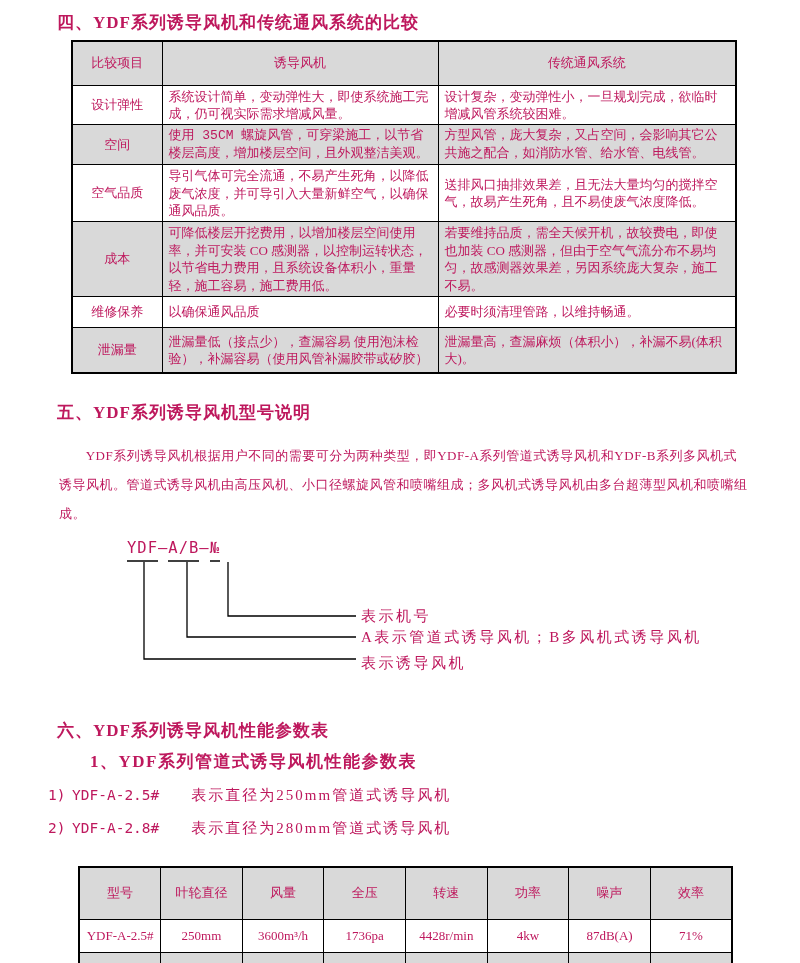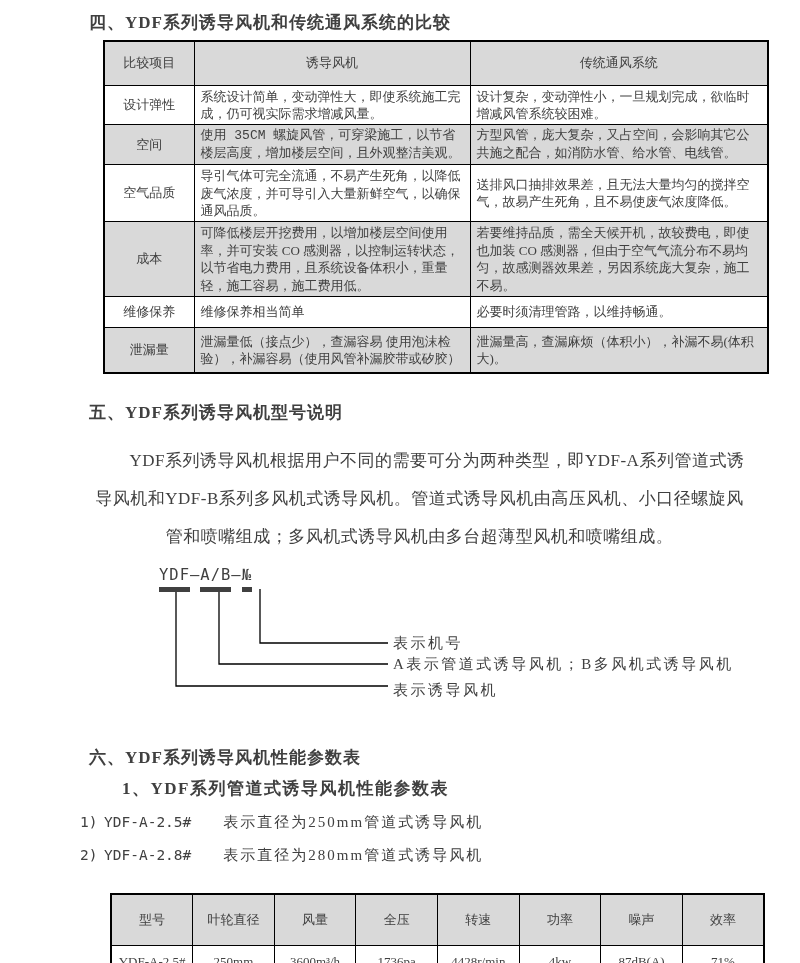--- a/index.html
+++ b/index.html
@@ -2,24 +2,23 @@
 <html><head>
 <meta charset="utf-8">
 <style>
   * { margin: 0; padding: 0; box-sizing: border-box; }
   html, body { background: #ffffff; }
   .page {
     position: relative;
     width: 800px;
     height: 963px;
     background: #ffffff;
-    color: #404040;
+    color: #be185d;
     font-family: "Liberation Serif", "DejaVu Serif", serif;
     overflow: hidden;
-    padding-left: 32px;
   }
   .sec-title {
     font-size: 17px;
     font-weight: bold;
     letter-spacing: 1px;
     margin-left: 57px;
   }
   .t4 { padding-top: 11px; }
   .t5 { margin-top: 27px; }
   .t6 { margin-top: 32px; }
@@ -44,40 +43,39 @@
   tr.rh0 { height: 34px; }
   tr.rh1 { height: 35px; font-family: Liberation Mono, monospace; }
   tr.rh2 { height: 49px; }
   tr.rh3 { height: 63px; }
   tr.rh4 { height: 31px; }
   tr.rh5 { height: 46px; }
 
   
   .para {
     margin: 18px 52px 0 59px;
-    font-size: 17px;
+    font-size: 13px;
     line-height: 2.22;
     text-indent: 2.05em;
     letter-spacing: 0.5px;
-    text-align: center;
   }
   .diagram {
     position: relative;
     height: 148px;
     margin-top: 10px;
   }
   .model-code {
     position: absolute;
     left: 127px;
     top: 0;
     font-family: "DejaVu Sans Mono", "Liberation Mono", monospace;
     font-size: 15.5px;
     letter-spacing: 1px;
   }
-  .model-code .u { border-bottom: 5px solid #404040; padding-bottom: 3px; }
+  .model-code .u { border-bottom: 2px solid #404040; padding-bottom: 3px; }
   .diagram svg { position: absolute; left: 0; top: 0; }
   .dlabel {
     position: absolute;
     left: 361px;
     font-size: 15px;
     letter-spacing: 2.5px;
     white-space: nowrap;
   }
   .dl0 { top: 68px; }
   .dl1 { top: 89px; }
@@ -161,21 +159,21 @@
       <td class="desc">导引气体可完全流通，不易产生死角，以降低废气浓度，并可导引入大量新鲜空气，以确保通风品质。</td>
       <td class="desc">送排风口抽排效果差，且无法大量均匀的搅拌空气，故易产生死角，且不易使废气浓度降低。</td>
     </tr>
     <tr class="rh3 shaded">
       <td class="label">成本</td>
       <td class="desc">可降低楼层开挖费用，以增加楼层空间使用率，并可安装 CO 感测器，以控制运转状态，以节省电力费用，且系统设备体积小，重量轻，施工容易，施工费用低。</td>
       <td class="desc">若要维持品质，需全天候开机，故较费电，即使也加装 CO 感测器，但由于空气气流分布不易均匀，故感测器效果差，另因系统庞大复杂，施工不易。</td>
     </tr>
     <tr class="rh4">
       <td class="label">维修保养</td>
-      <td class="desc">维修保养相当简单</td>
+      <td class="desc">以确保通风品质</td>
       <td class="desc">必要时须清理管路，以维持畅通。</td>
     </tr>
     <tr class="rh5 shaded">
       <td class="label">泄漏量</td>
       <td class="desc">泄漏量低（接点少），查漏容易 使用泡沫检验），补漏容易（使用风管补漏胶带或矽胶）</td>
       <td class="desc">泄漏量高，查漏麻烦（体积小），补漏不易(体积大)。</td>
     </tr>
   </tbody>
     </table>
 

